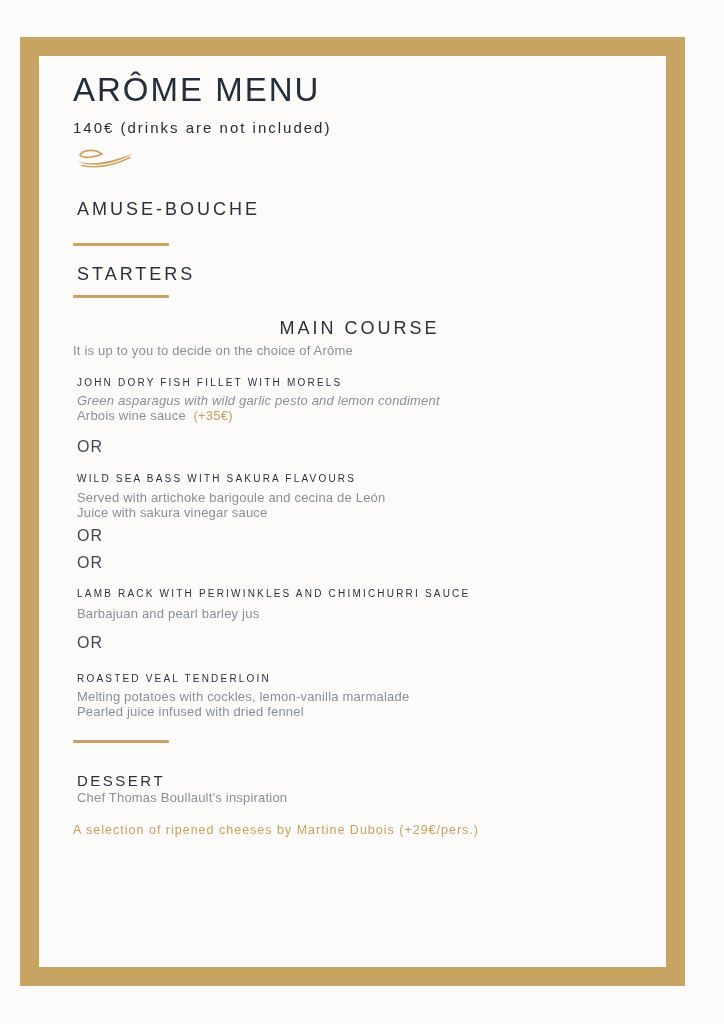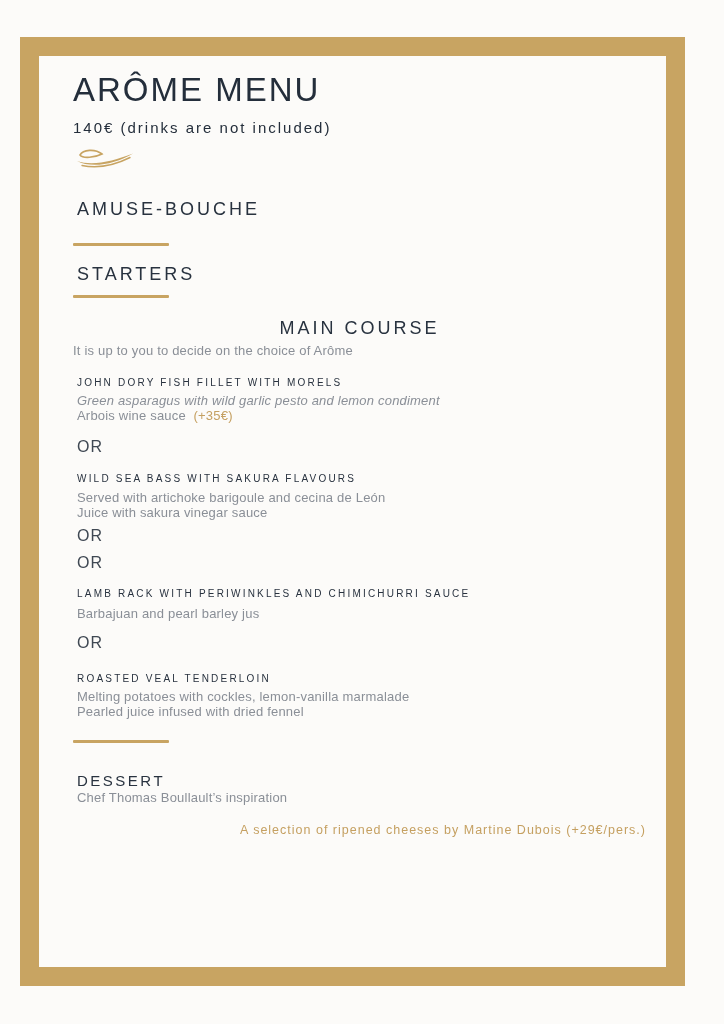--- a/index.html
+++ b/index.html
@@ -100,21 +100,21 @@
   .item-3-desc        { margin-top: 4px; }
   .or-3               { margin-top: 13px; }
   .item-4-name        { margin-top: 16px; }
   .item-4-desc        { margin-top: 4px; }
   .or-4               { margin-top: 15px; }
   .item-5-name        { margin-top: 21px; }
   .item-5-desc        { margin-top: 2px; }
   .divider-3          { margin-top: 21px; }
   .dessert-heading    { margin-top: 29px; }
   .dessert-desc       { margin-top: 1px; }
-  .cheese-note        { margin-top: 18px; text-align: right; }
+  .cheese-note        { margin-top: 18px; }
 </style>
 </head>
 <body>
 
 <div class="frame">
   <div class="content">
 
     <header class="menu-header">
       <h1 class="title">ARÔME MENU</h1>
       <p class="price-note">140€ (drinks are not included)</p>

